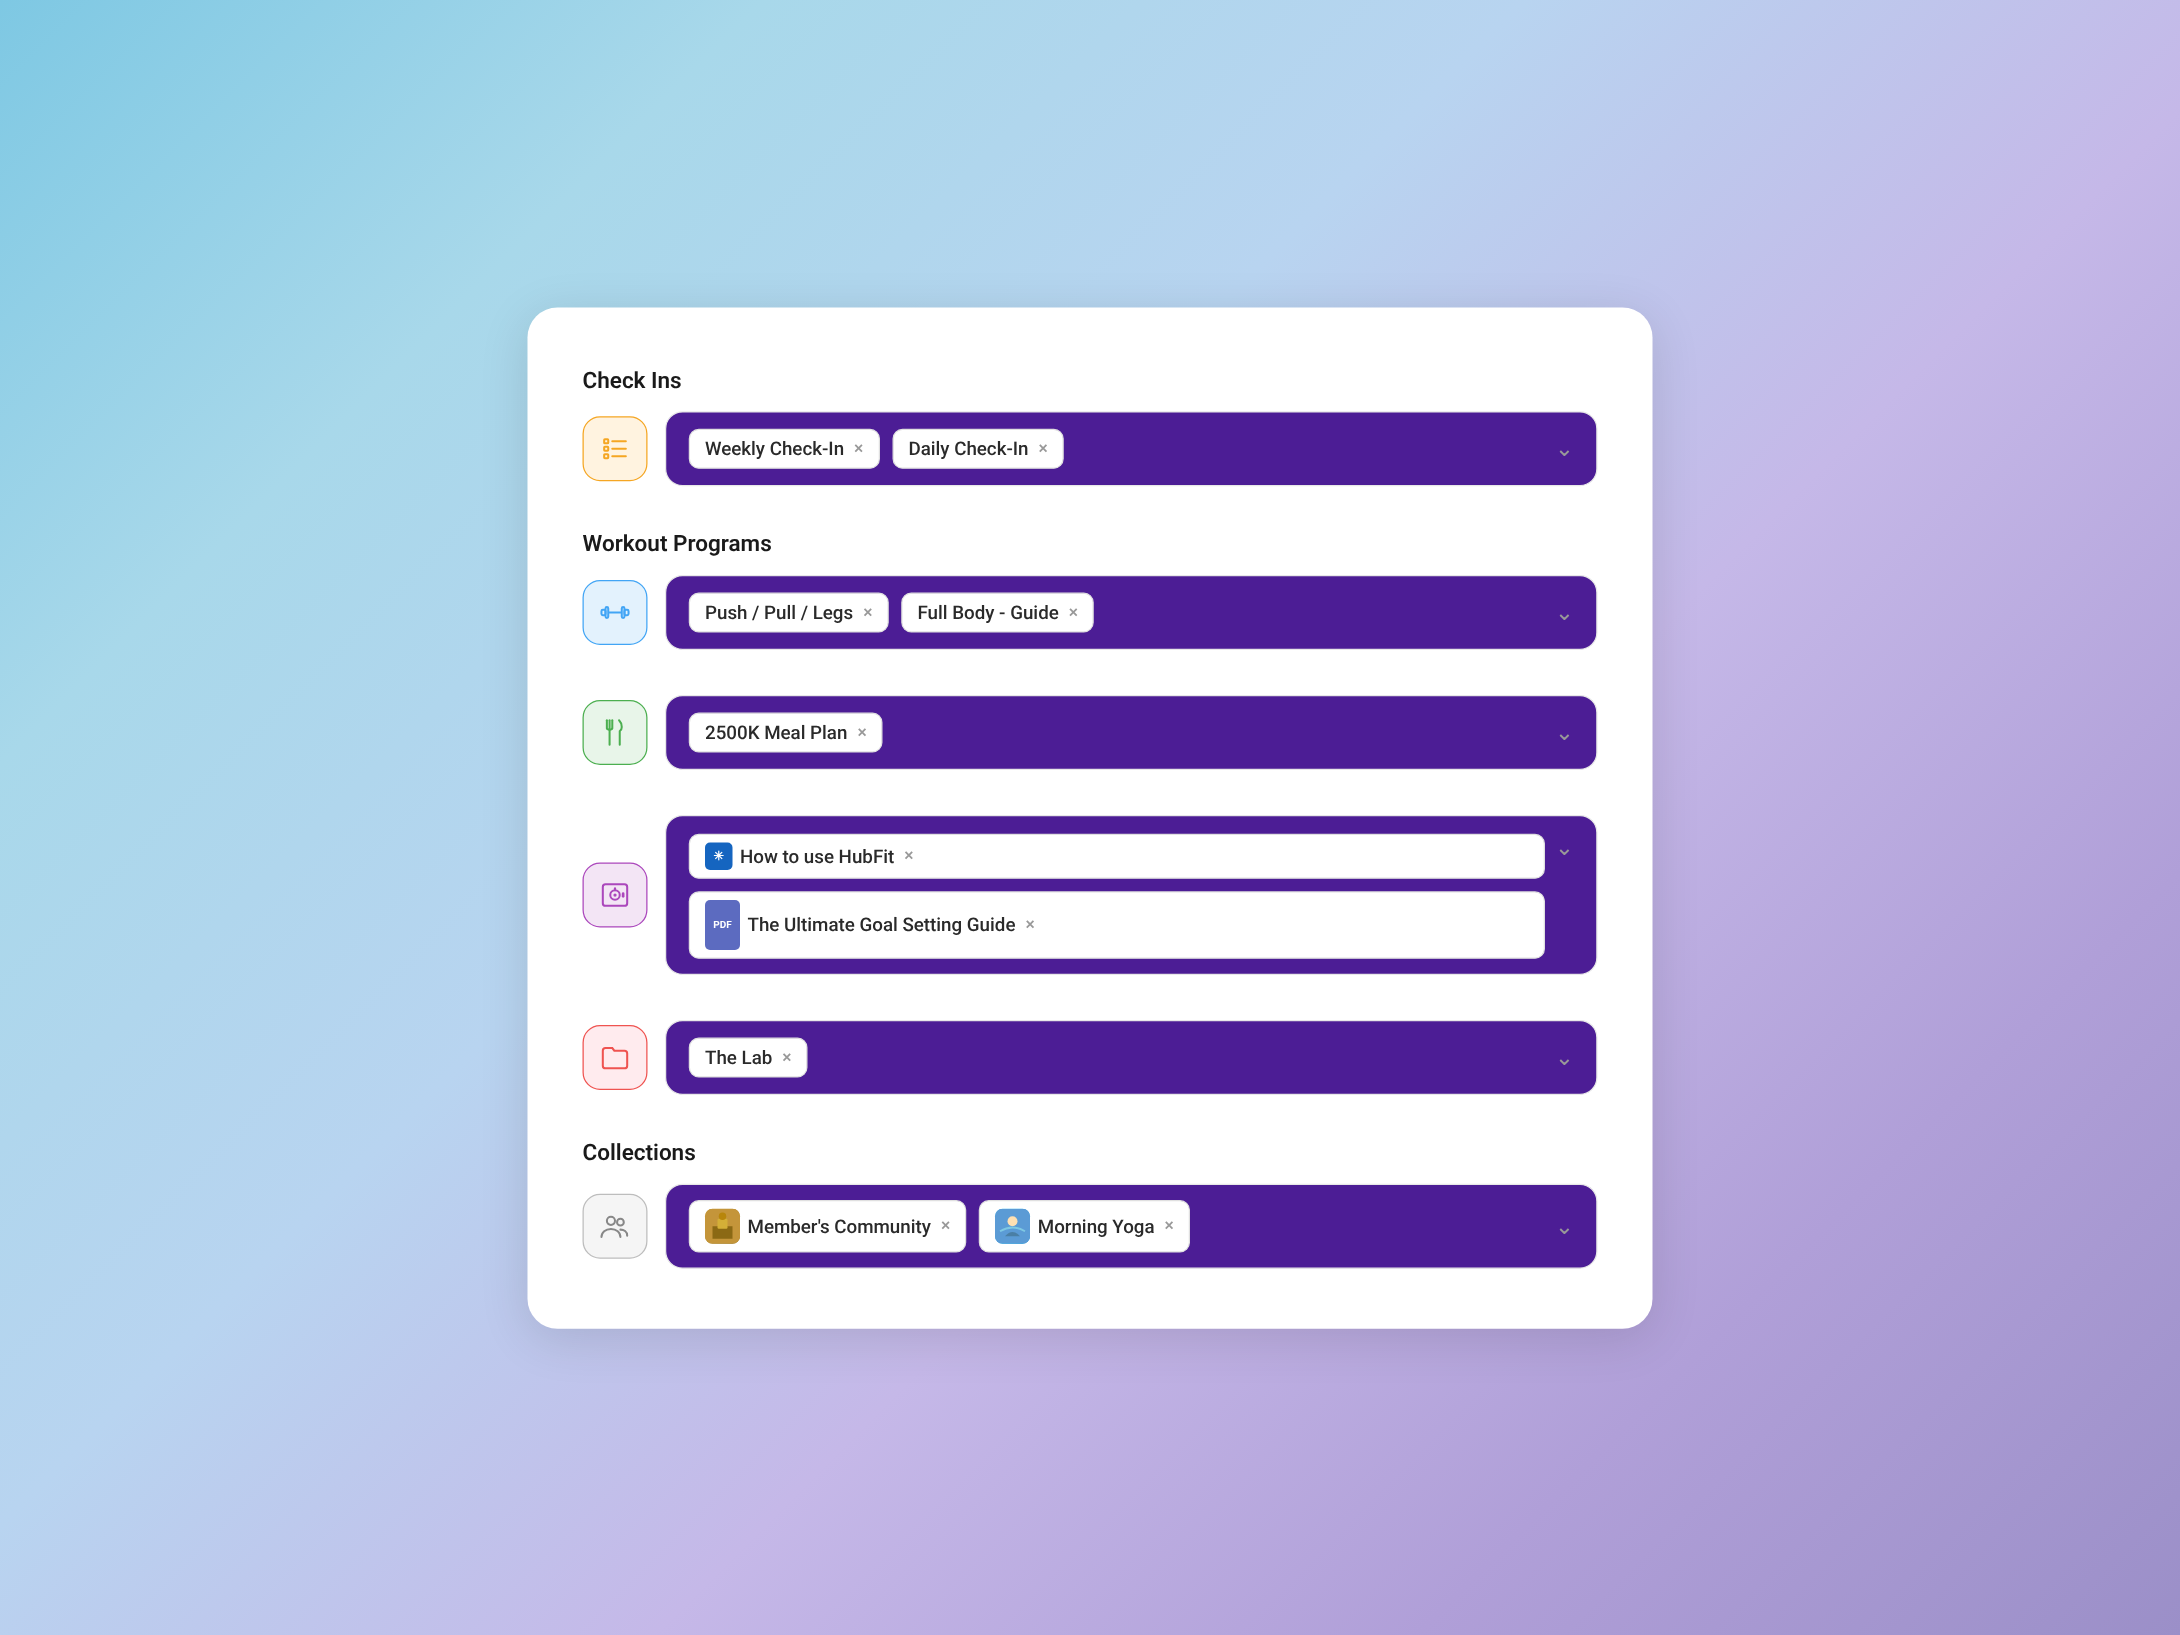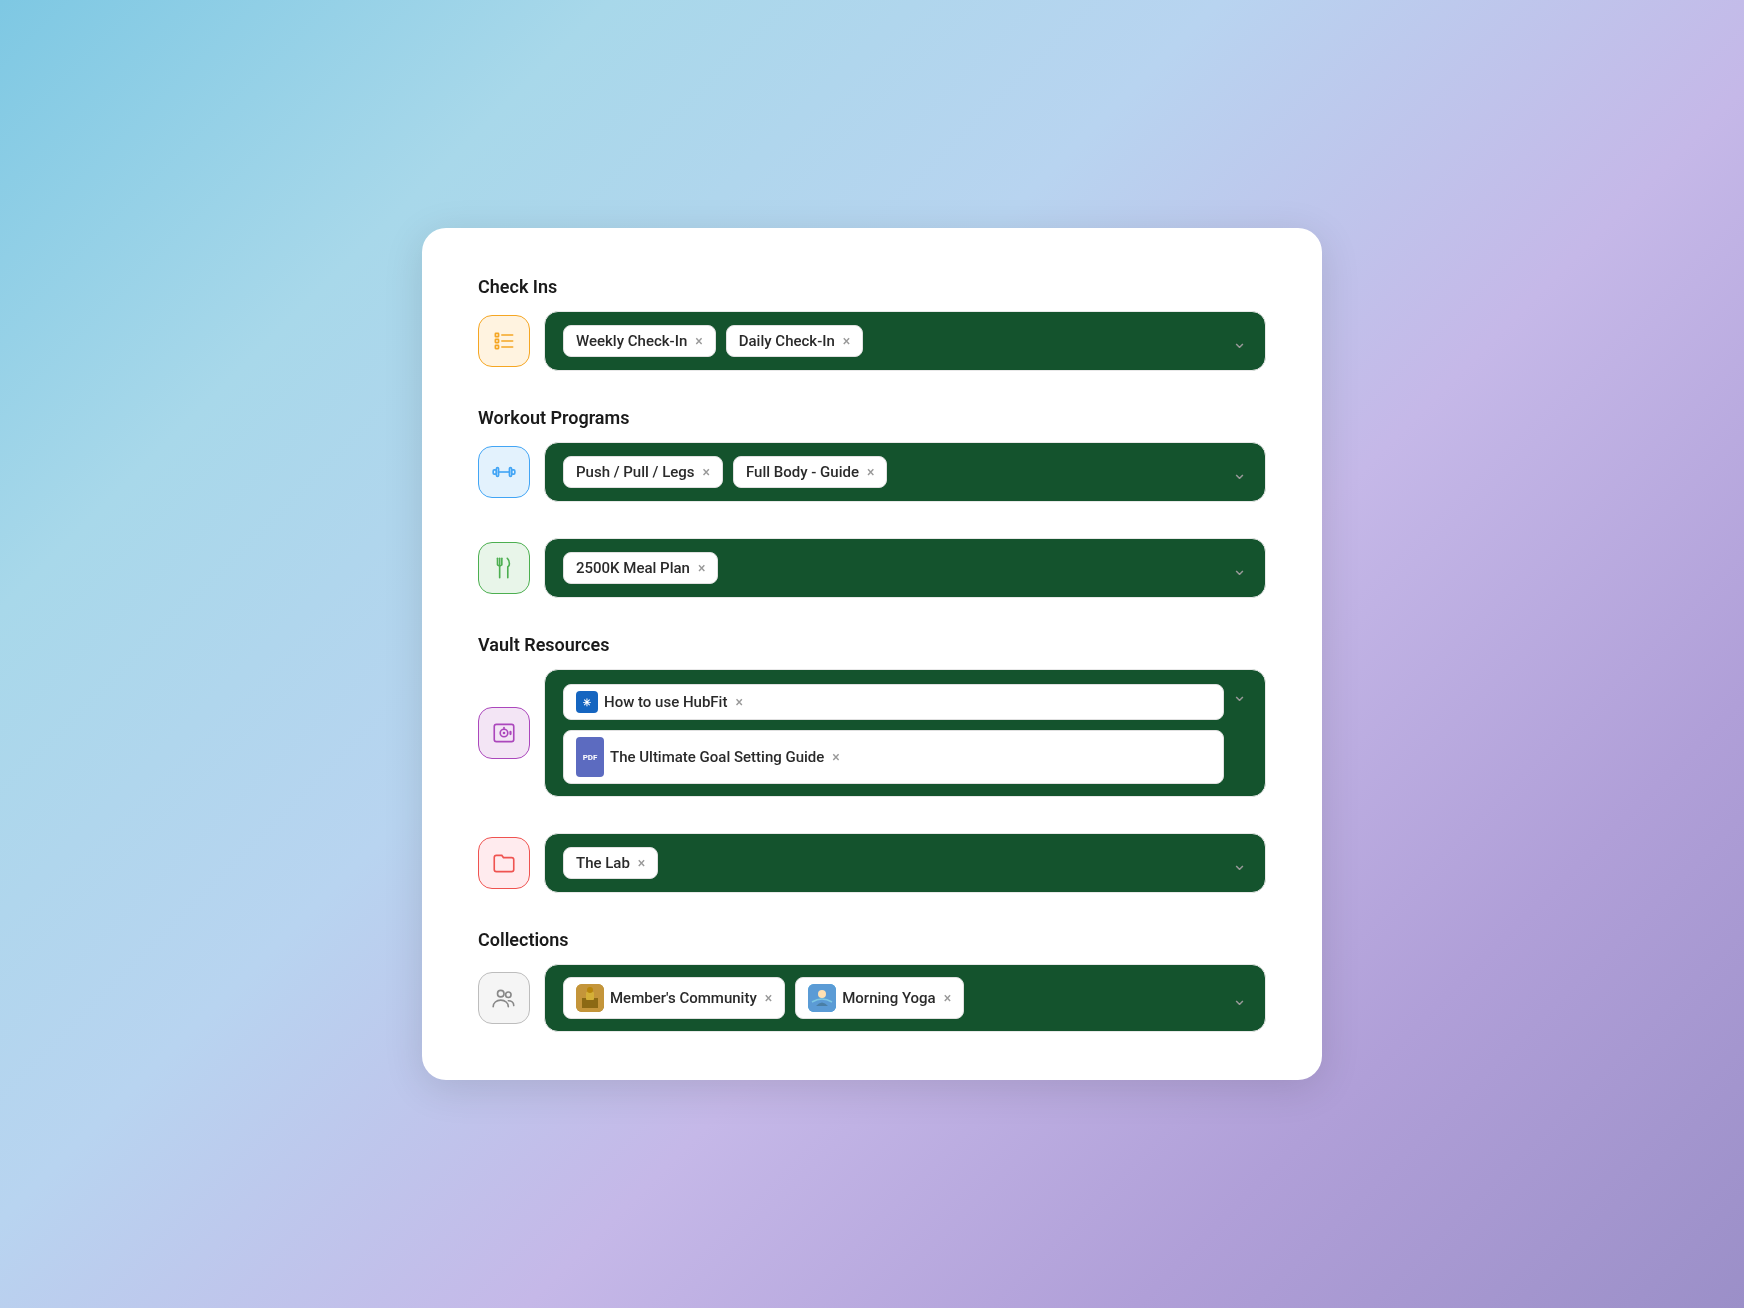--- a/index.html
+++ b/index.html
@@ -14,21 +14,21 @@
       background: linear-gradient(135deg, #7ec8e3 0%, #a8d8ea 20%, #b8d4f0 40%, #c5b8e8 60%, #b09fd8 80%, #9b8fc8 100%);
       display: flex;
       align-items: center;
       justify-content: center;
       font-family: -apple-system, BlinkMacSystemFont, 'Segoe UI', Roboto, sans-serif;
     }
 
     .card {
       background: #ffffff;
       border-radius: 24px;
-      padding: 48px 56px;
+      padding: 48px 44px;
       width: 900px;
       box-shadow: 0 8px 40px rgba(0,0,0,0.12);
     }
 
     .section {
       margin-bottom: 36px;
     }
 
     .section:last-child {
       margin-bottom: 0;
@@ -82,21 +82,21 @@
       border: 1.5px solid #ef5350;
     }
 
     .icon-wrap.gray {
       background: #f5f5f5;
       border: 1.5px solid #bdbdbd;
     }
 
     .selector-box {
       flex: 1;
-      background: #14532d;
+      background: #4c1d95;
       border: 1.5px solid #e8e8e8;
       border-radius: 14px;
       padding: 12px 18px;
       display: flex;
       align-items: center;
       justify-content: space-between;
       min-height: 60px;
     }
 
     .selector-box.tall {
@@ -257,21 +257,20 @@
             <span>2500K Meal Plan</span>
             <span class="remove">×</span>
           </span>
         </div>
         <span class="chevron">⌄</span>
       </div>
     </div>
   </div>
 
   <div class="section">
-    <div class="section-label">Vault Resources</div>
     <div class="section-row">
       <div class="icon-wrap purple">
         <svg class="icon-svg" viewBox="0 0 24 24" fill="none">
           <rect x="3" y="4" width="18" height="16" rx="2" stroke="#ab47bc" stroke-width="1.5"></rect>
           <circle cx="12" cy="12" r="3.5" stroke="#ab47bc" stroke-width="1.5"></circle>
           <circle cx="12" cy="12" r="1.2" fill="#ab47bc"></circle>
           <line x1="12" y1="8.5" x2="12" y2="7" stroke="#ab47bc" stroke-width="1.5" stroke-linecap="round"></line>
           <rect x="17" y="10" width="2" height="4" rx="1" fill="#ab47bc"></rect>
         </svg>
       </div>

